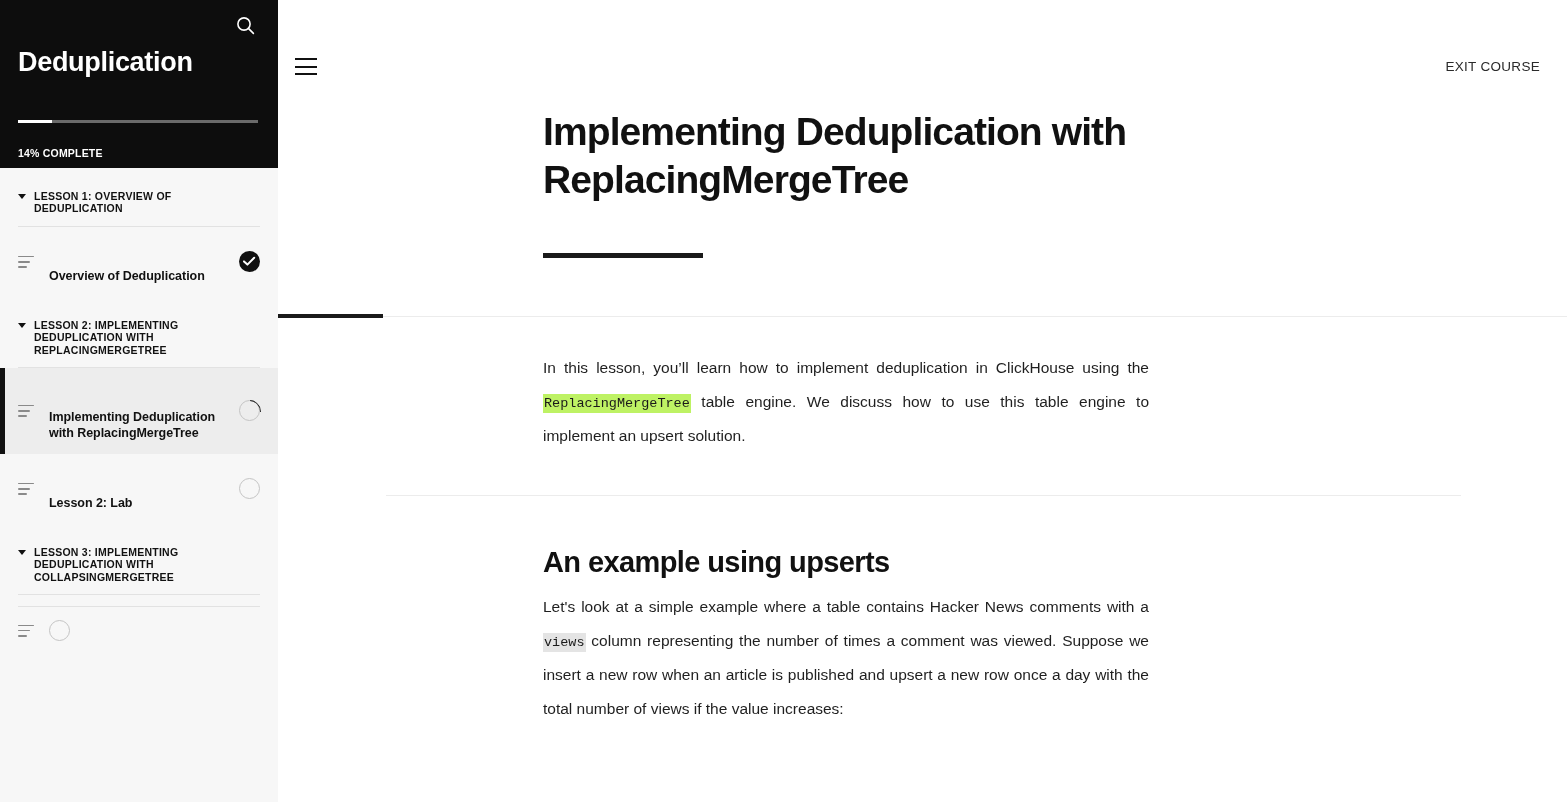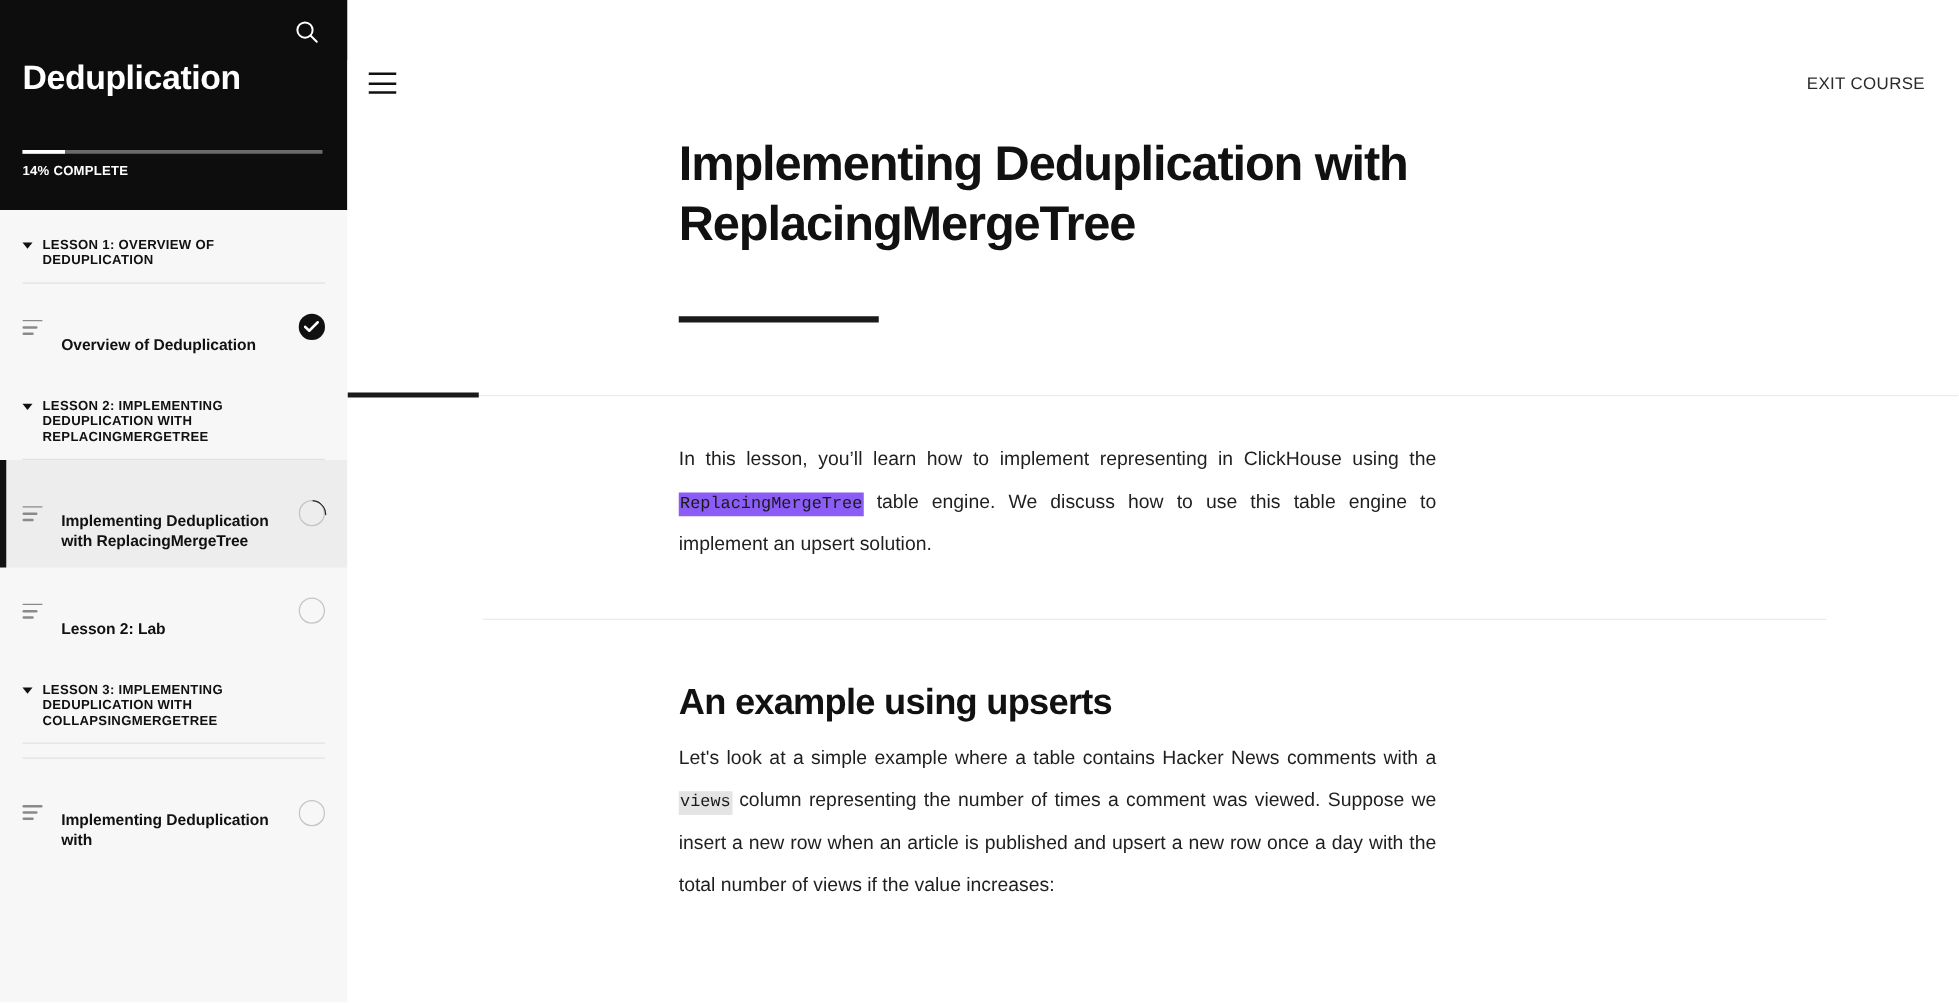--- a/index.html
+++ b/index.html
@@ -71,21 +71,21 @@
     background: #6a6a6a;
   }
   .progress-fill {
     position: absolute;
     left: 0; top: 0;
     height: 3px;
     background: #ffffff;
     width: 14%;
   }
   .progress-label {
-    margin-top: 8px;
+    margin-top: 24px;
     color: #ffffff;
     font-size: 10.5px;
     font-weight: bold;
     letter-spacing: 0.2px;
   }
 
   
   .sidebar-list {
     position: absolute;
     top: 168px; left: 0;
@@ -406,21 +406,20 @@
           </div>
         </div>
         <div class="group-divider"></div>
         <div class="group-divider"></div>
         <div class="lesson-item">
           <span class="lines-icon">
             <i></i>
             <i></i>
             <i></i>
           </span>
-          <span class="lesson-item-label">Implementing Deduplication with</span>
           <span class="status empty"></span>
         </div>
       </div>
 
   </aside>
 
   <main class="main">
 
     <div class="topbar">
       <div class="hamburger">
@@ -437,21 +436,21 @@
     </div>
 
     <div class="content-progress" style="background: rgb(236, 236, 236);">
       <div class="cp-fill" style="width: 105px; background: rgb(26, 26, 26);"></div>
     </div>
 
     <div class="body-wrap">
       <div class="body-inner">
 
         <div class="block-1">
-          <p class="para"><span>In this lesson, you’ll learn how to implement representing in ClickHouse using the </span><code class="inline" style="background: #8b5cf6;">ReplacingMergeTree</code><span> table engine. We discuss how to use this table engine to implement an upsert solution.</span></p>
+          <p class="para"><span>In this lesson, you’ll learn how to implement deduplication in ClickHouse using the </span><code class="inline" style="background: #bef264;">ReplacingMergeTree</code><span> table engine. We discuss how to use this table engine to implement an upsert solution.</span></p>
         </div>
 
         <div class="section-divider"></div>
 
         <div class="section-2">
           <h3 class="section-heading">An example using upserts</h3>
           <p class="para"><span>Let's look at a simple example where a table contains Hacker News comments with a </span><code class="inline" style="background: rgb(228, 228, 228);">views</code><span> column representing the number of times a comment was viewed. Suppose we insert a new row when an article is published and upsert a new row once a day with the total number of views if the value increases:</span></p>
         </div>
 
       </div>

